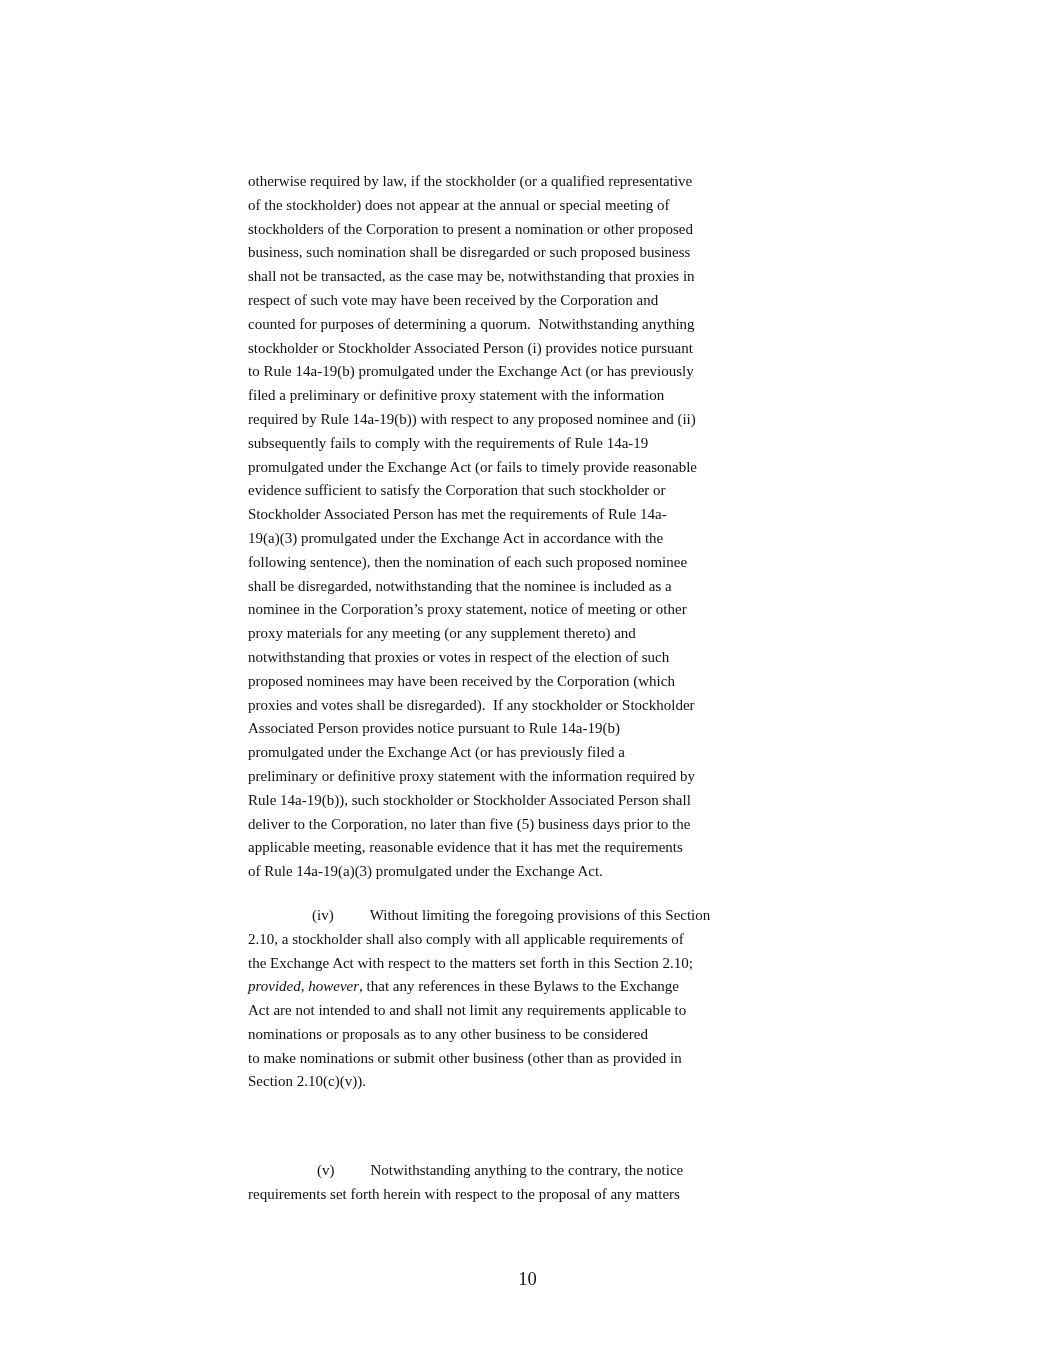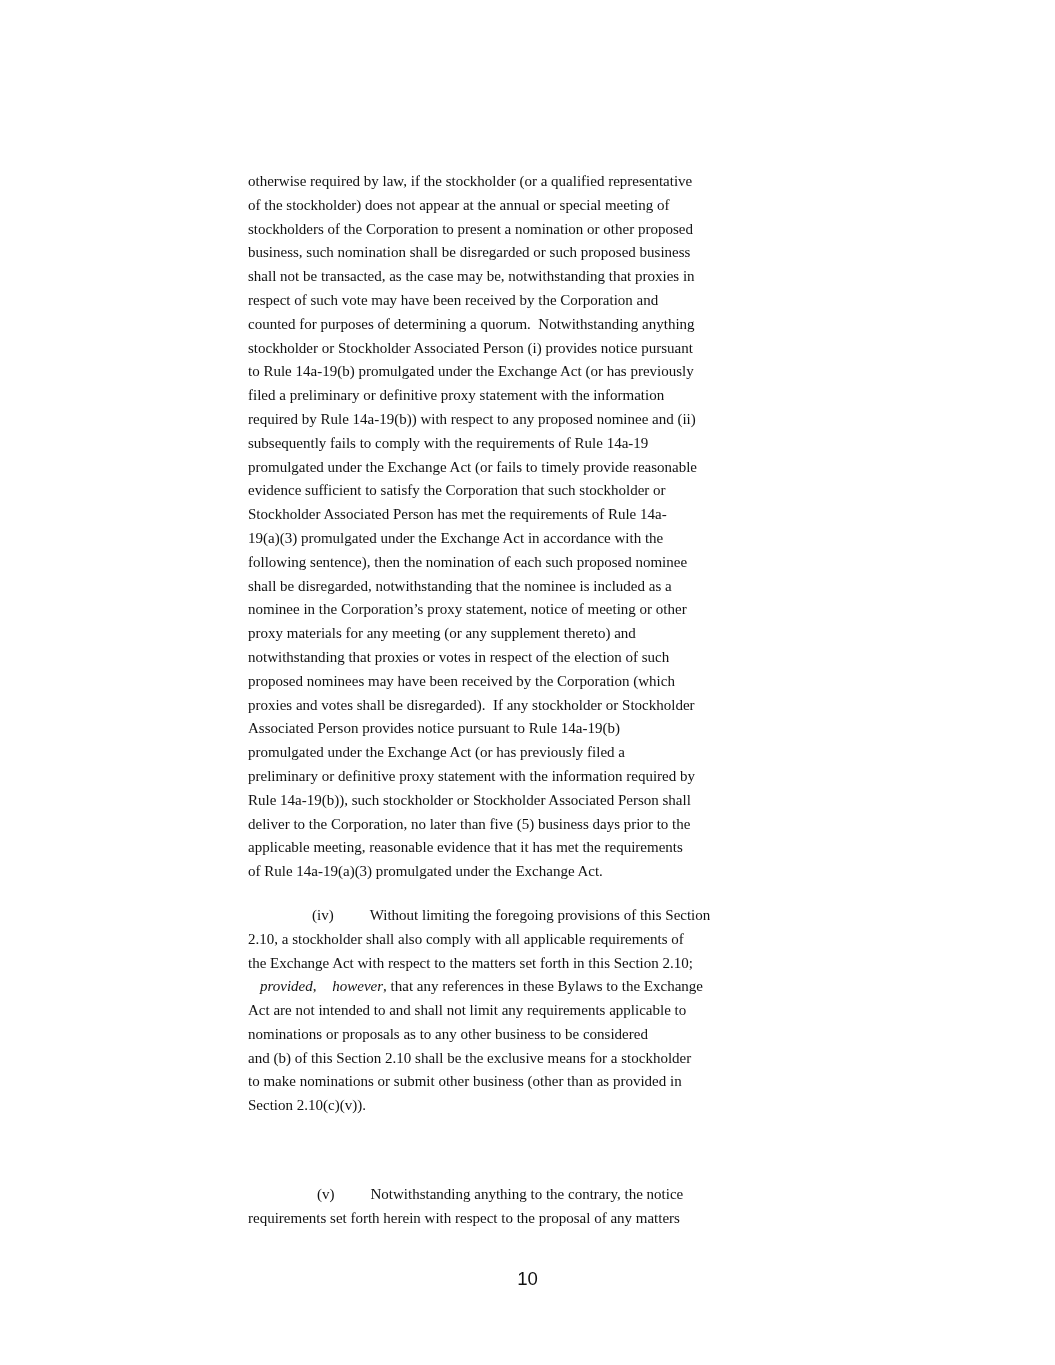--- a/index.html
+++ b/index.html
@@ -12,24 +12,24 @@
   .textblock {
     position: absolute; left: 248px; top: 170px; width: 640px;
     font-size: 15px; line-height: 23.8px;
   }
   .line { white-space: pre; display: block; height: 23.8px; }
   .para { margin: 0; }
   .gap { height: 20px; }
   .indent1 { padding-left: 64px; }
   .indent2 { padding-left: 69px; margin-top: 45px; }
   .tab { display: inline-block; width: 36px; }
-  .it { font-style: italic; margin-left: 12px; }
+  .it { font-style: italic; }
   .pagenum {
     position: absolute; left: 0; width: 1055px; top: 1268px; text-align: center;
-    font-family: Liberation Sans, sans-serif; font-size: 18.6px; color: #111;
+    font-family: Liberation Serif, serif; font-size: 18.6px; color: #111;
   }
 </style>
 </head>
 <body>
 
 <div class="page">
   <div class="textblock">
 
     <div class="para">
       <span class="line">otherwise required by law, if the stockholder (or a qualified representative</span>
@@ -66,21 +66,20 @@
 
     <div class="gap"></div>
 
     <div class="para">
       <span class="line indent1"><span>(iv)</span><span class="tab"></span><span>Without limiting the foregoing provisions of this Section</span></span>
       <span class="line">2.10, a stockholder shall also comply with all applicable requirements of</span>
       <span class="line">the Exchange Act with respect to the matters set forth in this Section 2.10;</span>
       <span class="line"><span class="it">provided</span><span>, </span><span class="it">however</span><span>, that any references in these Bylaws to the Exchange</span></span>
       <span class="line">Act are not intended to and shall not limit any requirements applicable to</span>
       <span class="line">nominations or proposals as to any other business to be considered</span>
-      <span class="line">and (b) of this Section 2.10 shall be the exclusive means for a stockholder</span>
       <span class="line">to make nominations or submit other business (other than as provided in</span>
       <span class="line">Section 2.10(c)(v)).</span>
     </div>
 
     <div class="gap"></div>
 
     <div class="para">
       <span class="line indent2"><span>(v)</span><span class="tab"></span><span>Notwithstanding anything to the contrary, the notice</span></span>
       <span class="line">requirements set forth herein with respect to the proposal of any matters</span>
     </div>

